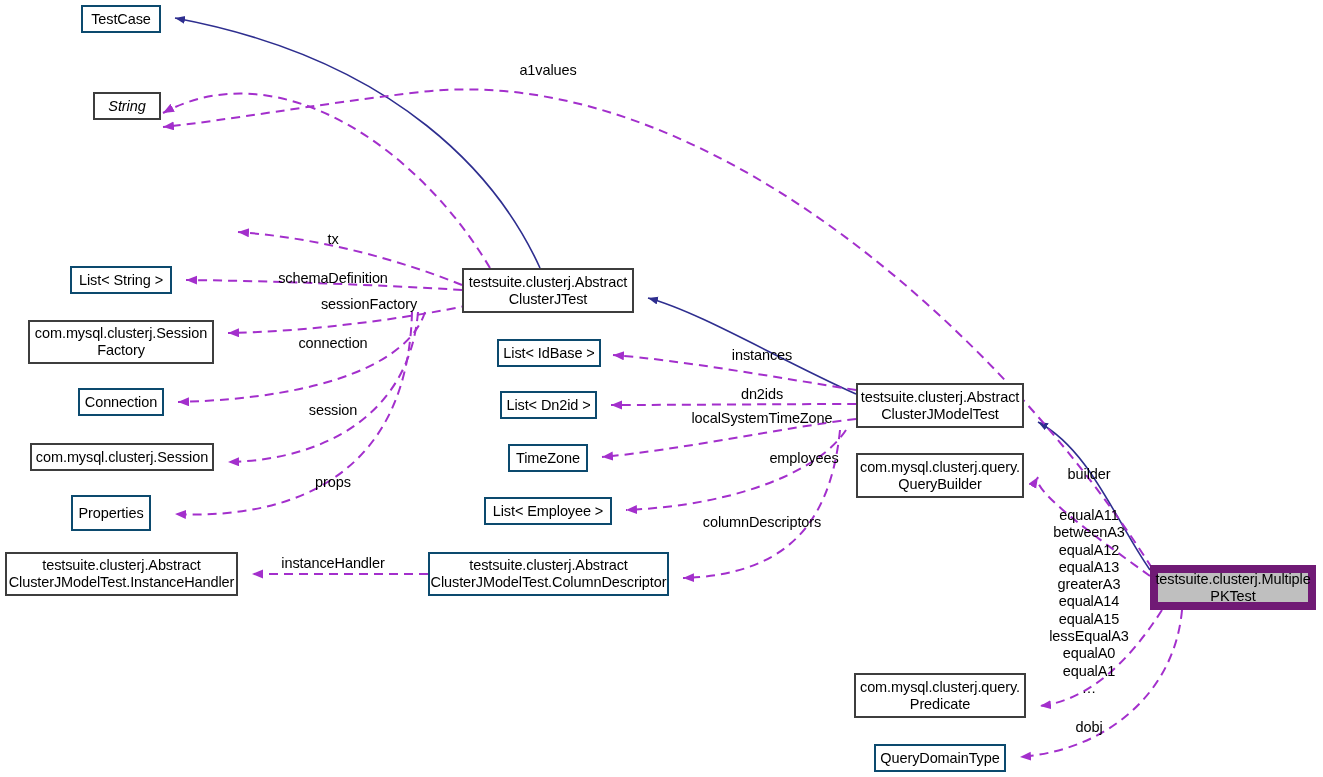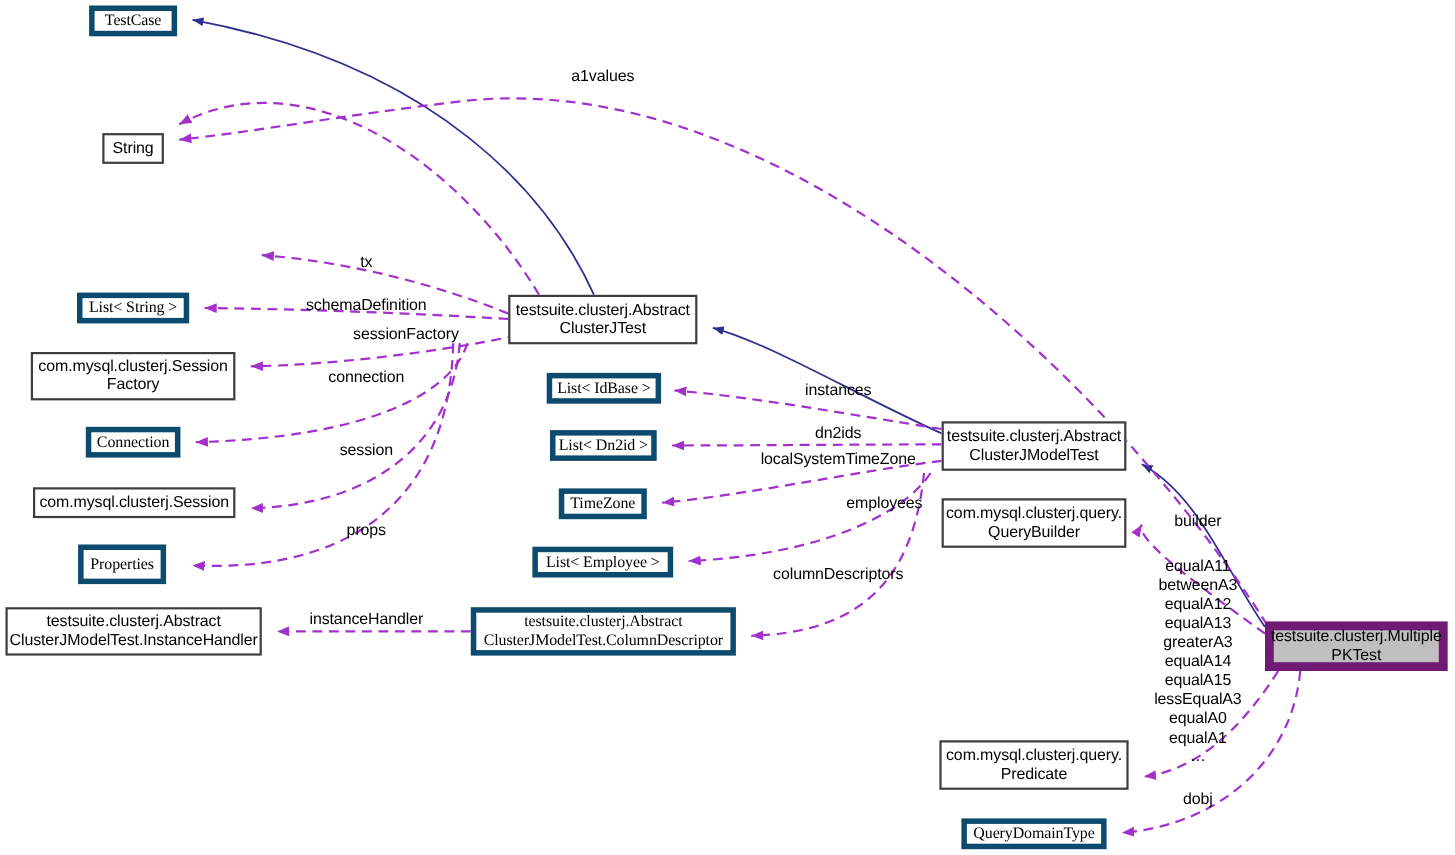--- a/index.html
+++ b/index.html
@@ -33,22 +33,21 @@
     text-align: center;
     background: #ffffff;
     color: #000000;
     font-size: 14.5px;
     line-height: 17px;
     letter-spacing: -0.1px;
     white-space: pre-line;
     z-index: 3;
   }
   .node.thin {
-    border: 5px solid #0c4a6e;
-    font-family: Liberation Serif, serif;
+    border: 2px solid #0c4a6e;
   }
   .node.thick {
     border: 2px solid #3d3d3d;
   }
   .node.highlight {
     border: 8px solid #701a75;
     background: #bfbfbf;
   }
   .edge-label {
     position: absolute;
@@ -113,21 +112,21 @@
     <path d="M 840,430 C 830,530 780,575 683,578" fill="none" stroke="#a32fcc" stroke-width="2" stroke-dasharray="9,6" marker-end="url(#arrow-assoc)"></path>
 
     <path d="M 1150,576 C 1100,540 1030,490 1038,477" fill="none" stroke="#a32fcc" stroke-width="2" stroke-dasharray="9,6" marker-end="url(#arrow-assoc)"></path>
 
     <path d="M 1162,610 C 1130,660 1090,700 1040,706" fill="none" stroke="#a32fcc" stroke-width="2" stroke-dasharray="9,6" marker-end="url(#arrow-assoc)"></path>
 
     <path d="M 1182,610 C 1175,690 1110,750 1020,757" fill="none" stroke="#a32fcc" stroke-width="2" stroke-dasharray="9,6" marker-end="url(#arrow-assoc)"></path>
   </svg>
 
   <div class="node thin" style="left:81px;  top:5px;   width:80px;  height:28px;">TestCase</div>
-  <div class="node thick" style="left:93px;  top:121px; width:56px;  height:28px;">String</div>
+  <div class="node thick" style="left:93px;  top:92px; width:68px;  height:28px;font-style:italic;">String</div>
   <div class="node thin" style="left:70px;  top:266px; width:102px; height:28px;">List&lt; String &gt;</div>
   <div class="node thick" style="left:28px;  top:320px; width:186px; height:44px;">com.mysql.clusterj.Session
 Factory</div>
   <div class="node thin" style="left:78px;  top:388px; width:86px;  height:28px;">Connection</div>
   <div class="node thick" style="left:30px;  top:443px; width:184px; height:28px;">com.mysql.clusterj.Session</div>
   <div class="node thin" style="left:71px;  top:495px; width:80px;  height:36px;">Properties</div>
   <div class="node thick" style="left:5px;   top:552px; width:233px; height:44px;">testsuite.clusterj.Abstract
 ClusterJModelTest.InstanceHandler</div>
 
   <div class="node thick" style="left:462px; top:268px; width:172px; height:45px;">testsuite.clusterj.Abstract

